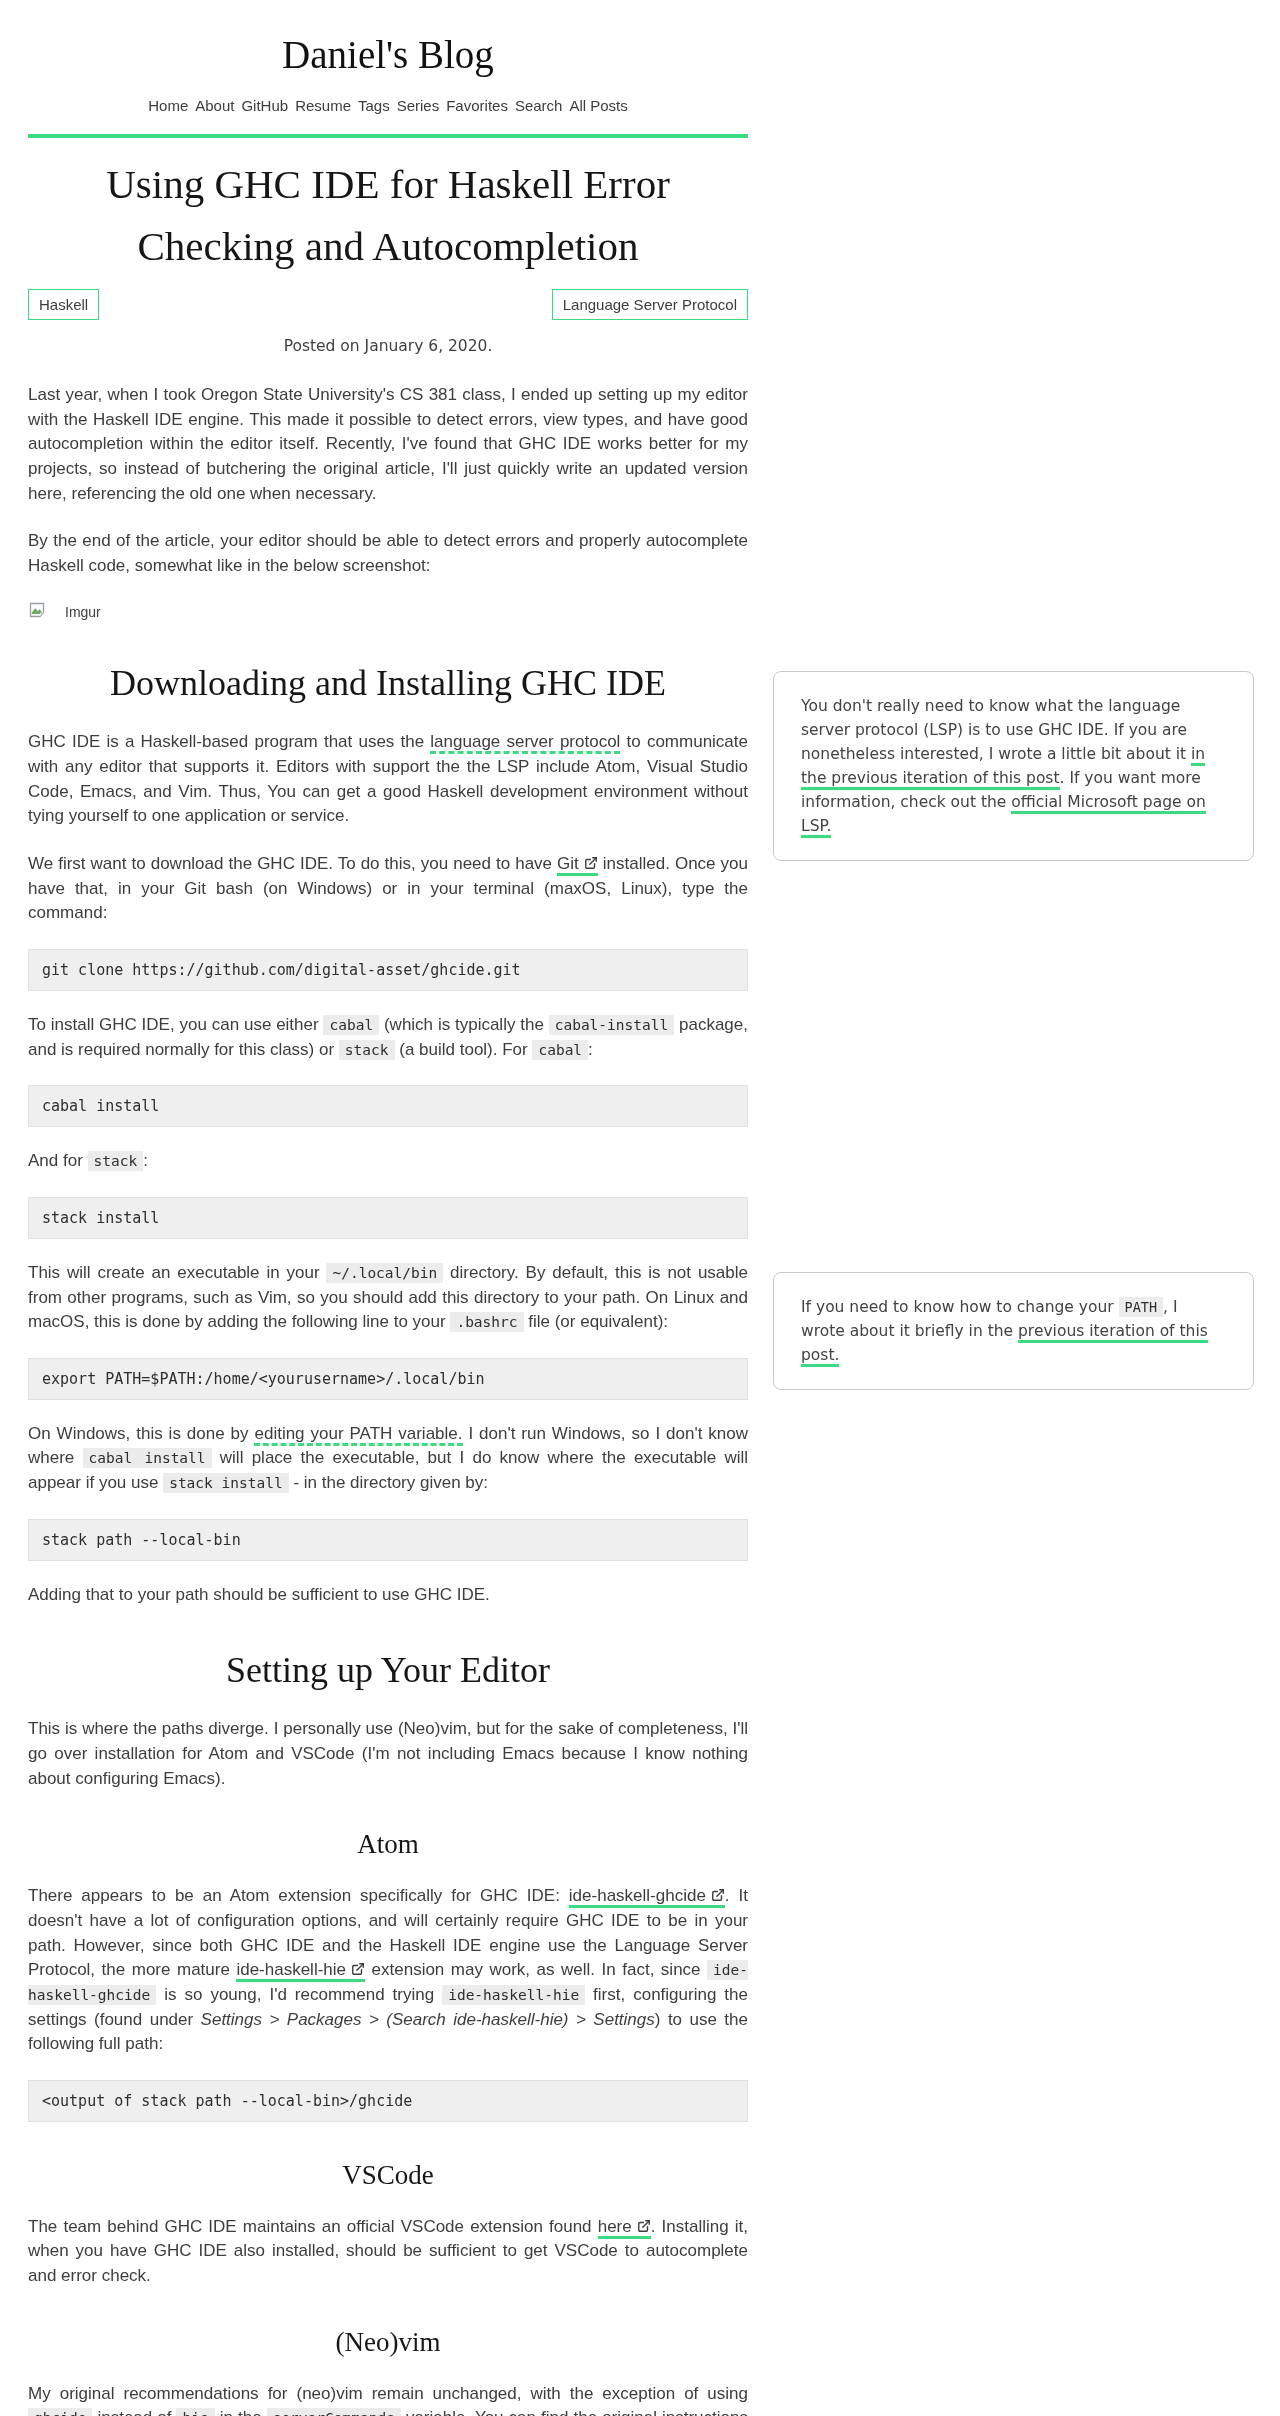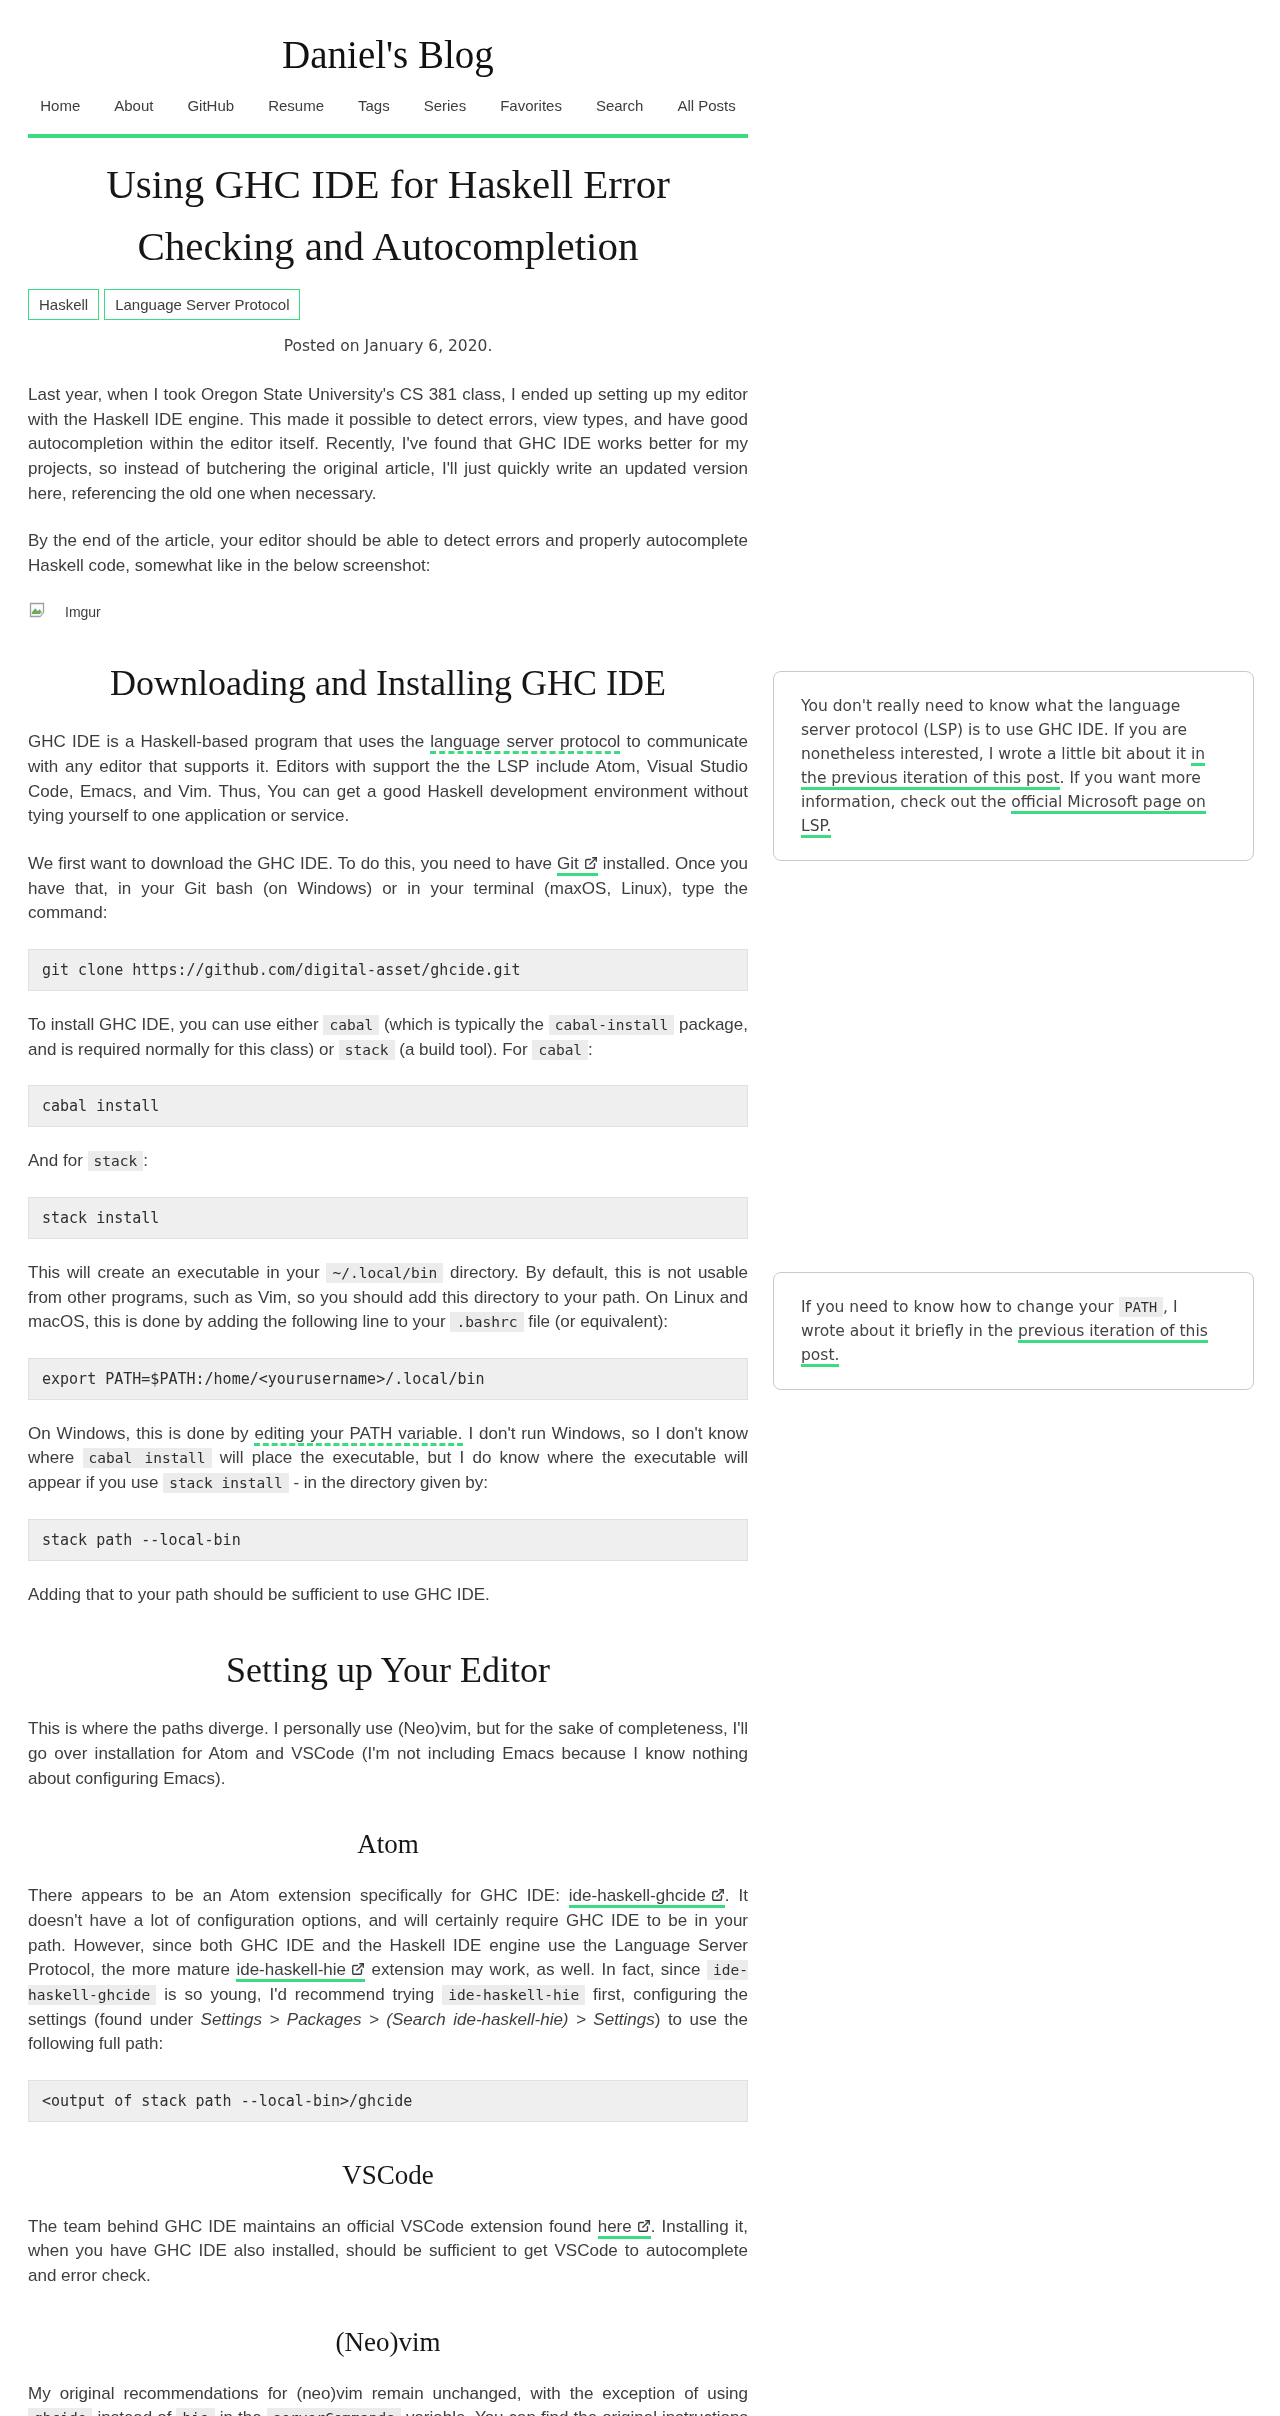--- a/index.html
+++ b/index.html
@@ -23,38 +23,38 @@
   
   .site-header{text-align:center;}
   .site-title{
     font-family:"Liberation Serif",serif;
     font-weight:400;
     font-size:39px;
     color:#111;
     margin:20px 0 20px 0;
   }
   .nav{
-    display:flex;justify-content:center;gap:34px;
+    display:flex;justify-content:center;gap:7px;
     font-size:15px;color:var(--text);
   }
   .nav a{color:var(--text);text-decoration:none;cursor:pointer;}
   .header-rule{height:4px;background:var(--accent);margin-top:20px;}
 
   
   .post-title{
     font-family:"Liberation Serif",serif;
     font-weight:400;
     font-size:41px;
     line-height:1.5;
     color:var(--heading);
     text-align:center;
     max-width:660px;
     margin:16px auto 12px auto;
   }
-  .tags{display:flex;justify-content:flex-start;gap:5px;margin:4px 0 0 0;}
+  .tags{display:flex;justify-content:space-between;gap:5px;margin:4px 0 0 0;}
   .tag{
     border:1px solid var(--accent);
     padding:6px 10px;
     font-size:15px;
     color:var(--text);
     cursor:pointer;
     background:#fff;
   }
   .posted{
     text-align:center;

